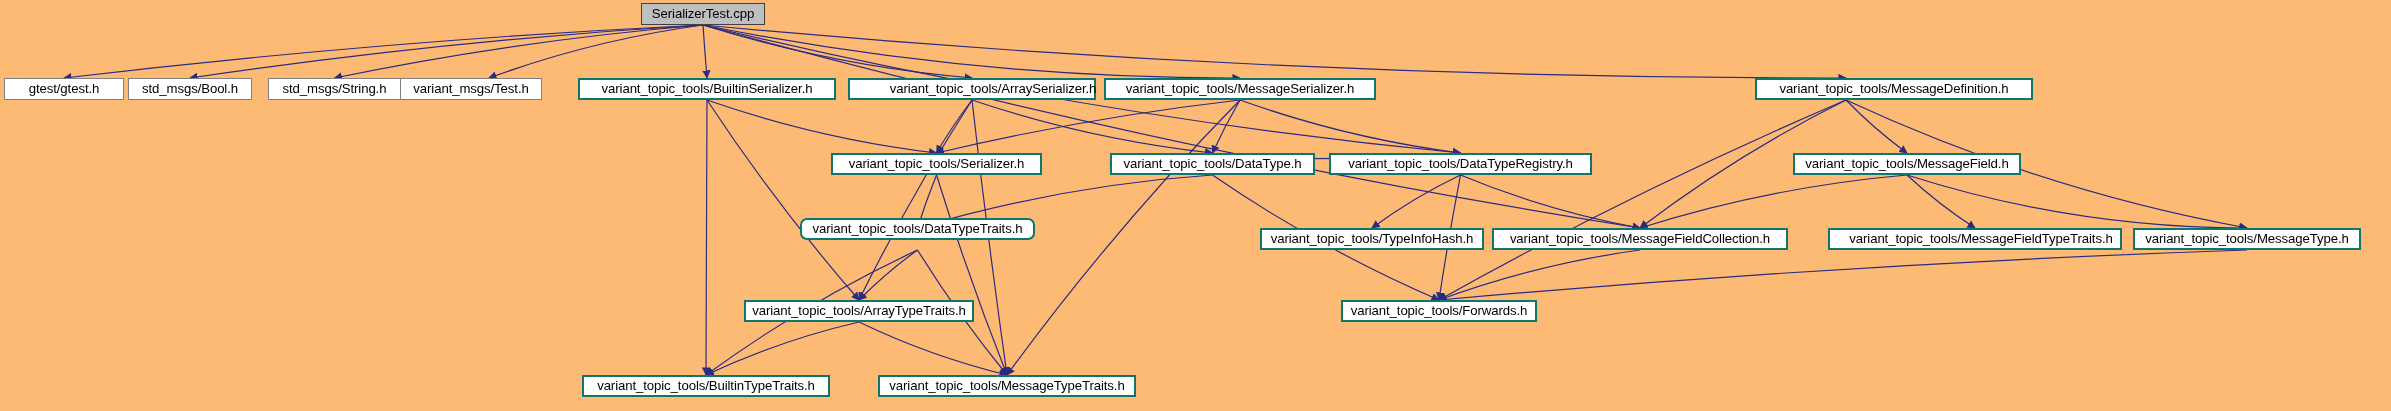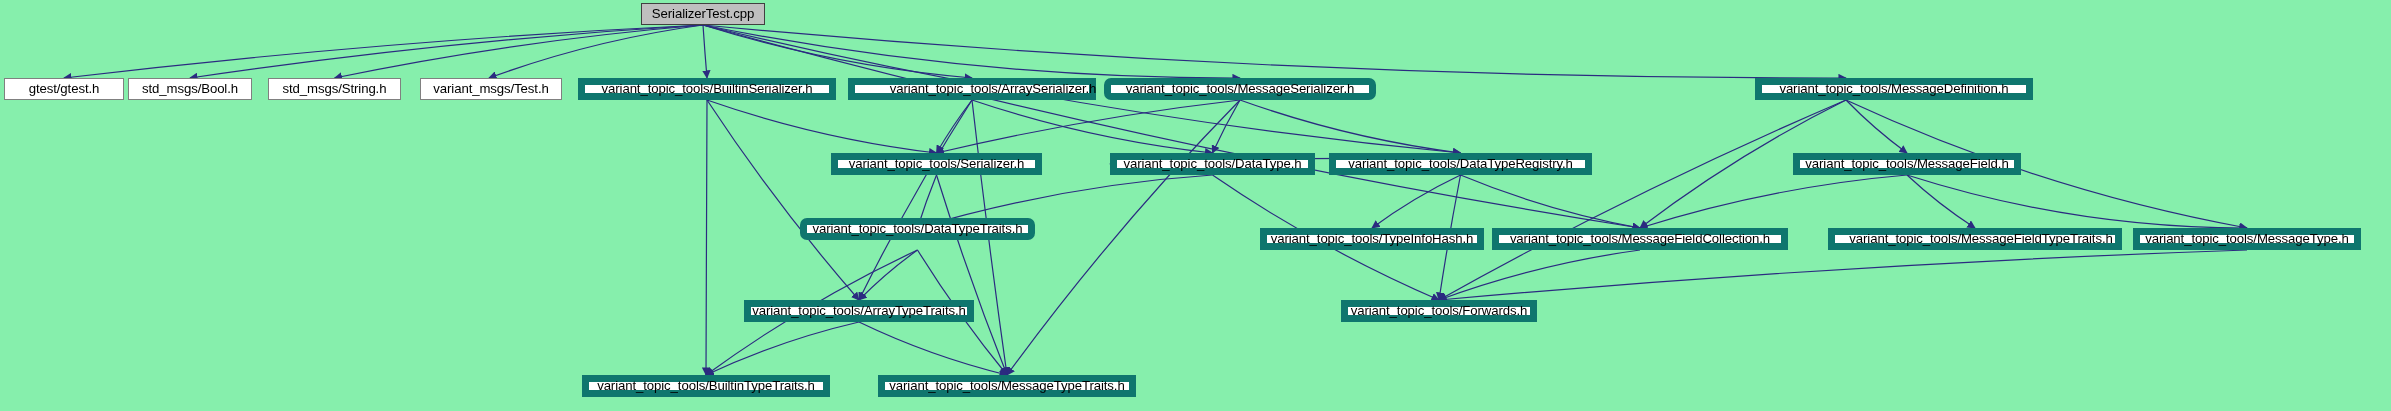--- a/index.html
+++ b/index.html
@@ -7,21 +7,21 @@
     padding: 0;
     background: #ffffff;
   }
   body {
     font-family: "Liberation Sans", sans-serif;
   }
   #graph {
     position: relative;
     width: 2391px;
     height: 411px;
-    background: #86efac;
+    background: #fdba74;
     overflow: hidden;
   }
   #edges {
     position: absolute;
     left: 0;
     top: 0;
     width: 2391px;
     height: 411px;
     pointer-events: none;
   }
@@ -35,21 +35,21 @@
     font-size: 13.2px;
     line-height: 1;
     white-space: nowrap;
     letter-spacing: -0.1px;
     color: #000000;
     background: #ffffff;
     border: 1px solid #808080;
     z-index: 5;
   }
   .node.strong {
-    border: 7px solid #0f766e;
+    border: 2px solid #0f766e;
   }
   .node.root {
     background: #bfbfbf;
     border: 1px solid #404040;
   }
   .node-label {
     display: block;
     padding: 0 5px;
   }
 </style>
@@ -113,30 +113,30 @@
       </div>
       <div class="node " style="left: 4px; top: 78px; width: 120px;">
         <span class="node-label">gtest/gtest.h</span>
       </div>
       <div class="node " style="left: 128px; top: 78px; width: 124px;">
         <span class="node-label">std_msgs/Bool.h</span>
       </div>
       <div class="node " style="left: 268px; top: 78px; width: 133px;">
         <span class="node-label">std_msgs/String.h</span>
       </div>
-      <div class="node " style="left: 420px; top: 78px; width: 142px;">
+      <div class="node " style="left: 400px; top: 78px; width: 142px;">
         <span class="node-label">variant_msgs/Test.h</span>
       </div>
       <div class="node strong" style="left: 578px; top: 78px; width: 258px;">
         <span class="node-label">variant_topic_tools/BuiltinSerializer.h</span>
       </div>
       <div class="node strong" style="left: 848px; top: 78px; width: 248px; padding-left: 42px;">
         <span class="node-label">variant_topic_tools/ArraySerializer.h</span>
       </div>
-      <div class="node strong" style="left: 1104px; top: 78px; width: 272px; border-radius: 7px;">
+      <div class="node strong" style="left: 1104px; top: 78px; width: 272px;">
         <span class="node-label">variant_topic_tools/MessageSerializer.h</span>
       </div>
       <div class="node strong" style="left: 1707px; top: 78px; width: 278px; margin-left: 48px;">
         <span class="node-label">variant_topic_tools/MessageDefinition.h</span>
       </div>
       <div class="node strong" style="left: 831px; top: 153px; width: 211px;">
         <span class="node-label">variant_topic_tools/Serializer.h</span>
       </div>
       <div class="node strong" style="left: 1110px; top: 153px; width: 205px;">
         <span class="node-label">variant_topic_tools/DataType.h</span>

